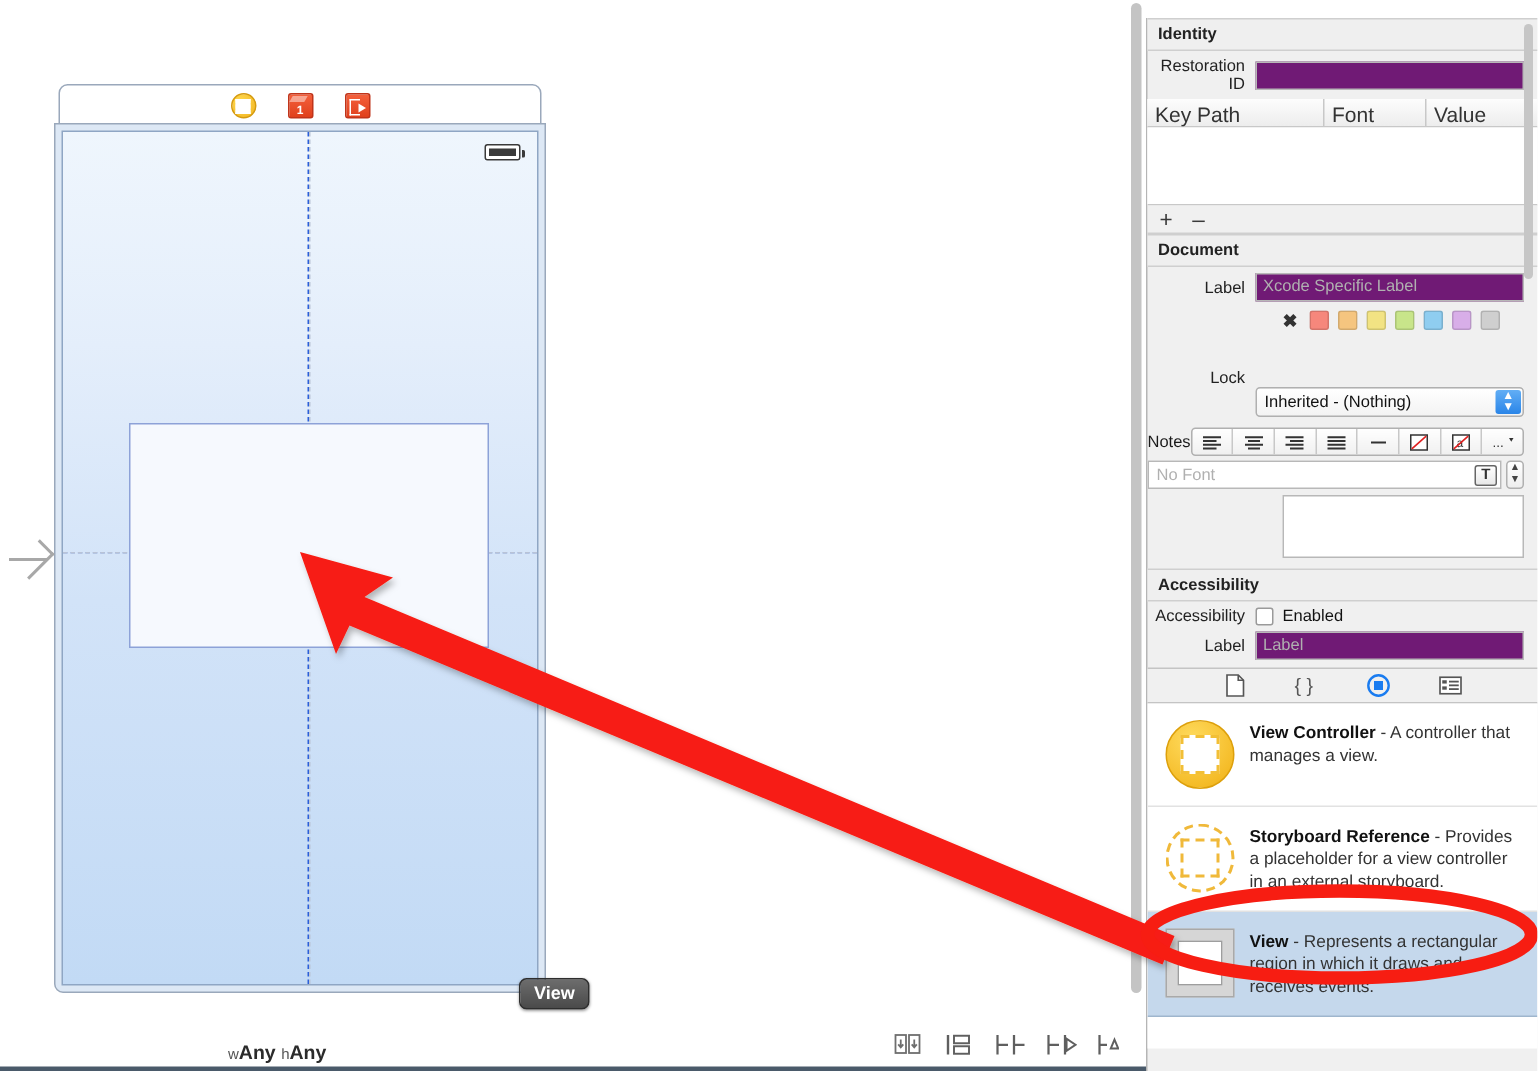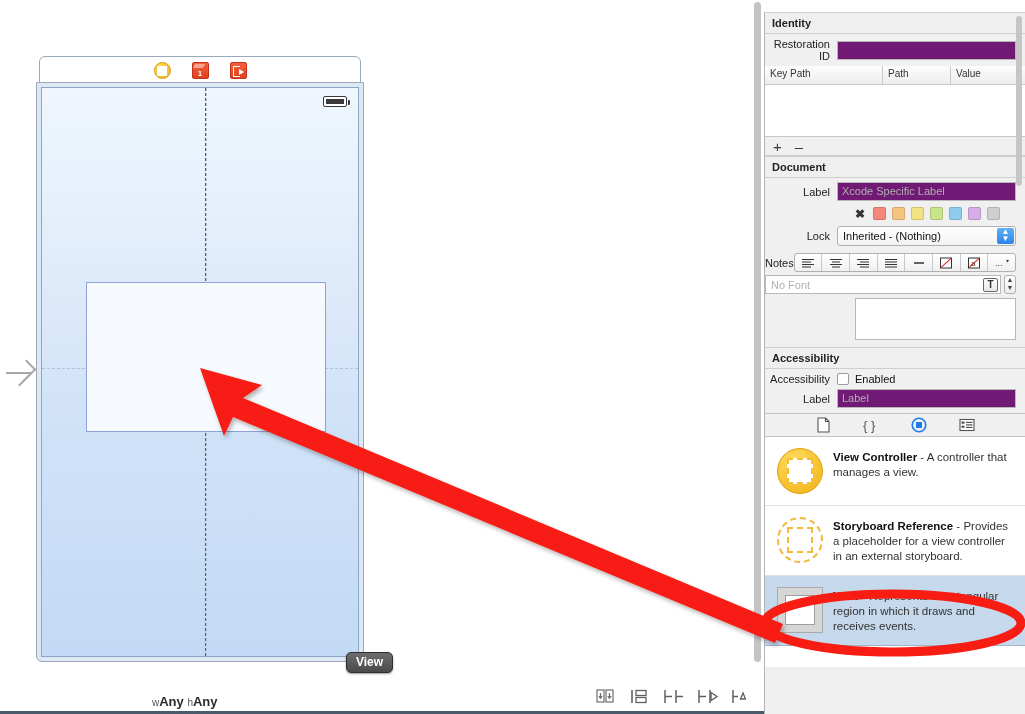--- a/index.html
+++ b/index.html
@@ -197,42 +197,42 @@
     font-family: "Liberation Sans", sans-serif;
   }
   .txtfield.ph { color: #b0b0b0; }
   .static-val { flex: 1; font-size: 11px; color: #111; }
 
   
   #udra-table { background: #fff; }
   #udra-head { display: flex; height: 19px; border-bottom: 1px solid #c8c8c8;
                background: linear-gradient(#fdfdfd,#ededed); }
   #udra-head div {
-    font-size: 10px; color: #333; padding: 2px 0 0 5px;
+    font-size: 14px; color: #333; padding: 2px 0 0 5px;
     border-right: 1px solid #c8c8c8;
   }
   #udra-head div:last-child { border-right: none; }
   #udra-body { height: 52px; background: #fff; border-bottom: 1px solid #c8c8c8; }
   #udra-foot {
     height: 19px; background: #f0f0f0; display: flex; align-items: center;
     padding-left: 8px; gap: 13px; border-bottom: 1px solid #cfcfcf;
   }
   #udra-foot span { font-size: 15px; color: #3a3a3a; line-height: 1; }
 
   
   #swatch-row { display: flex; align-items: center; gap: 6px; padding: 2px 0 5px 90px; }
   #swatch-row .xbtn { font-size: 12px; font-weight: bold; color: #333; line-height: 1; width: 12px; }
   .swatch { width: 13px; height: 13px; border-radius: 2px; border: 1px solid rgba(0,0,0,.14); }
 
   
   .popup {
     flex: 1; height: 20px; position: relative;
     background: linear-gradient(#ffffff,#f3f3f3);
     border: 1px solid #b0b0b0; border-radius: 3px;
-    font-size: 11px; color: #111; padding: 0 22px 0 5px; line-height: 18px;
+    font-size: 11px; color: #111; padding: 0 22px 0 5px; line-height: 18px; margin-top: 32px;
   }
   .popup .arrows {
     position: absolute; right: 1px; top: 1px; width: 17px; height: 16px;
     background: linear-gradient(#62aef5,#2a85e8); border-radius: 2px;
     color: #fff; font-size: 8px; text-align: center; line-height: 7px;
   }
 
   
   #notes-row { display: flex; align-items: center; padding: 3px 9px 3px 0; }
   #notes-btns {
@@ -436,21 +436,21 @@
 
     <div class="sec-head">Identity</div>
     <div class="row">
       <div class="lbl">Restoration ID</div>
       <div class="txtfield"></div>
     </div>
 
     <div id="udra-table">
       <div id="udra-head">
         <div style="width:118px">Key Path</div>
-        <div style="width:68px">Path</div>
+        <div style="width:68px">Font</div>
         <div style="flex:1">Value</div>
       </div>
       <div id="udra-body"></div>
     </div>
     <div id="udra-foot">
       <span>+</span>
       <span>–</span>
     </div>
 
     <div class="sec-head">Document</div>

